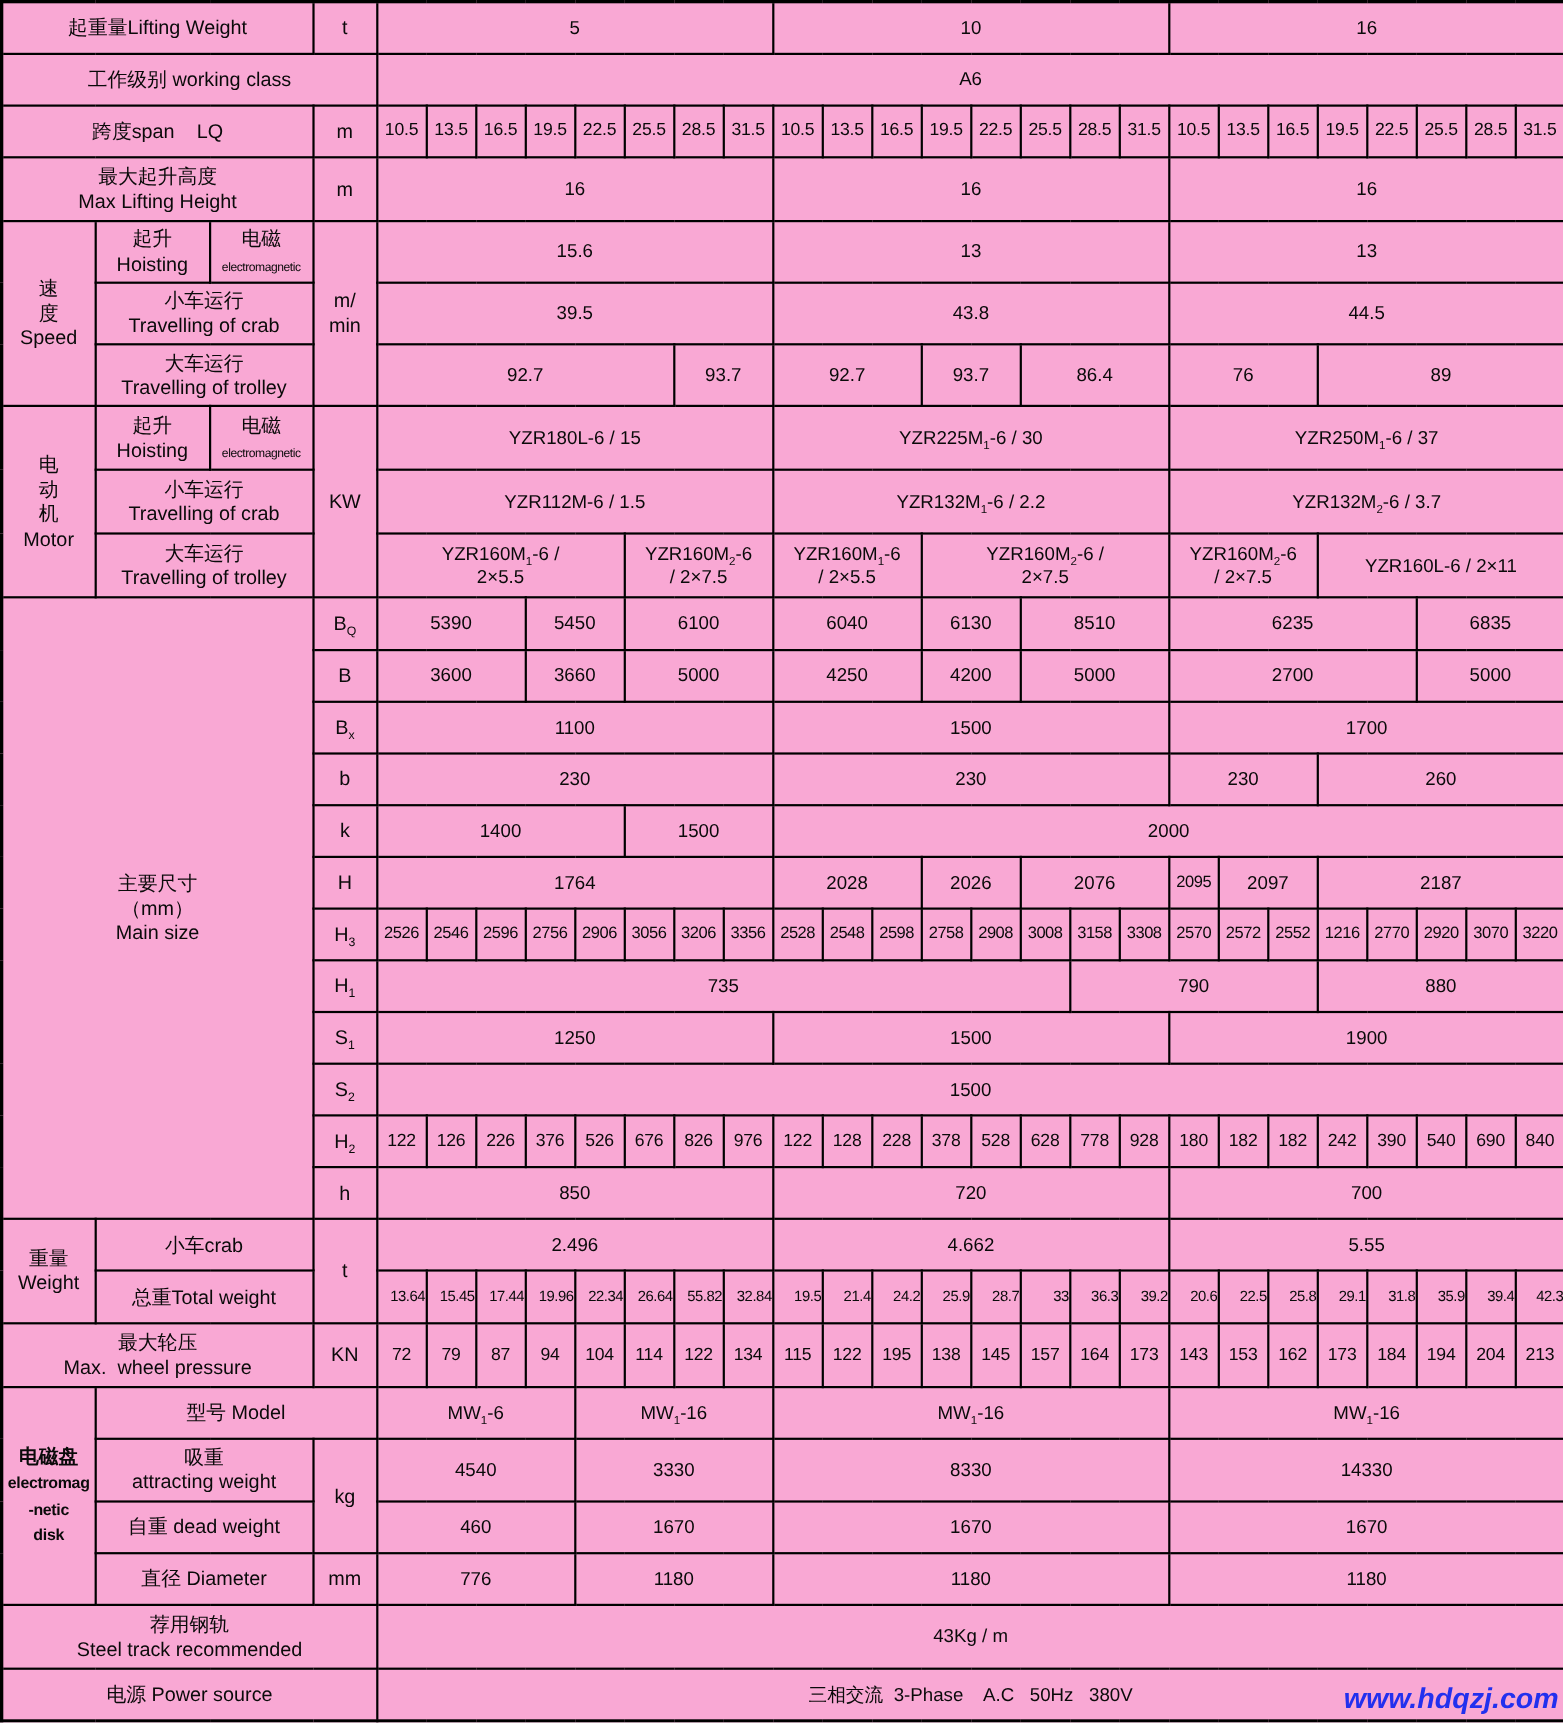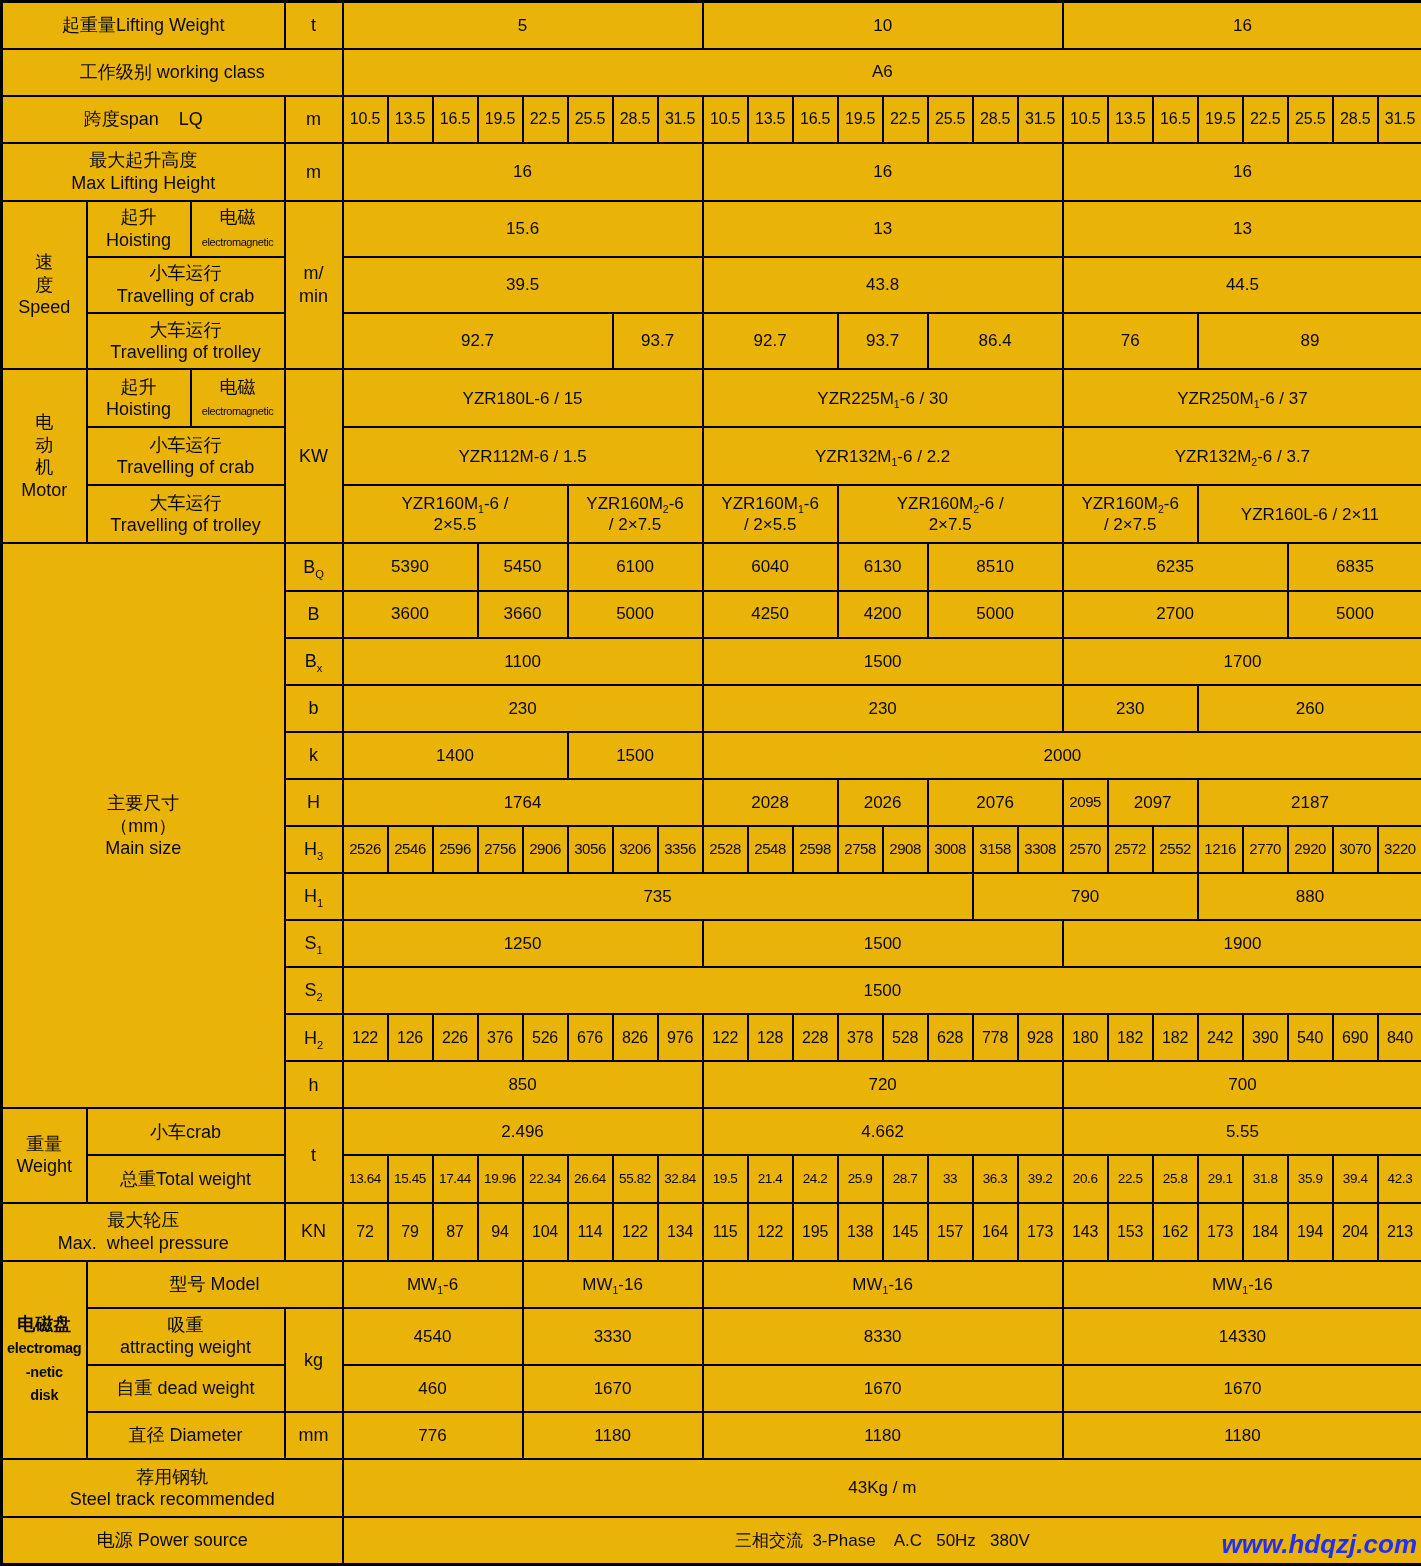--- a/index.html
+++ b/index.html
@@ -1,27 +1,27 @@
 <!DOCTYPE html>
 <html><head>
 <meta charset="utf-8">
 <style>
   html,body{margin:0;padding:0;background:#fff;}
-  .page{width:1421px;height:1566px;position:relative;background:#eab308;
+  .page{width:1421px;height:1566px;position:relative;background:#f9a8d4;
         font-family:"Liberation Sans","DejaVu Sans",sans-serif;color:#0a0a0a;}
   table{border-collapse:collapse;table-layout:fixed;width:1421px;height:1566px;
         border:3px solid #000;}
   td{border:2px solid #000;text-align:center;vertical-align:middle;
      padding:1px 2px;font-size:17px;line-height:1.25;white-space:pre-wrap;
      overflow:hidden;box-sizing:border-box;}
   td.lbl{font-size:18px;}
   td.unit{font-size:18px;}
   td.fs16{font-size:16px;letter-spacing:-0.2px;padding:1px 0;}
   td.fs15{font-size:15px;letter-spacing:-0.4px;padding:1px 0;margin-top:36px;}
-  td.fs14{font-size:13.5px;letter-spacing:-0.4px;padding:1px 0;}
+  td.fs14{font-size:13.5px;letter-spacing:-0.4px;padding:1px 0;text-align:right;}
   sub{font-size:0.62em;line-height:0;}
   .sm{font-size:11px;letter-spacing:-0.4px;}
   td.emdisk{line-height:1.3;font-weight:bold;}
   td.emdisk .sm{font-size:14.5px;letter-spacing:-0.3px;}
   .watermark{position:absolute;right:4px;bottom:6px;font-weight:bold;
              font-style:italic;font-size:26px;z-index:2;}
 </style>
 </head>
 <body>
 

